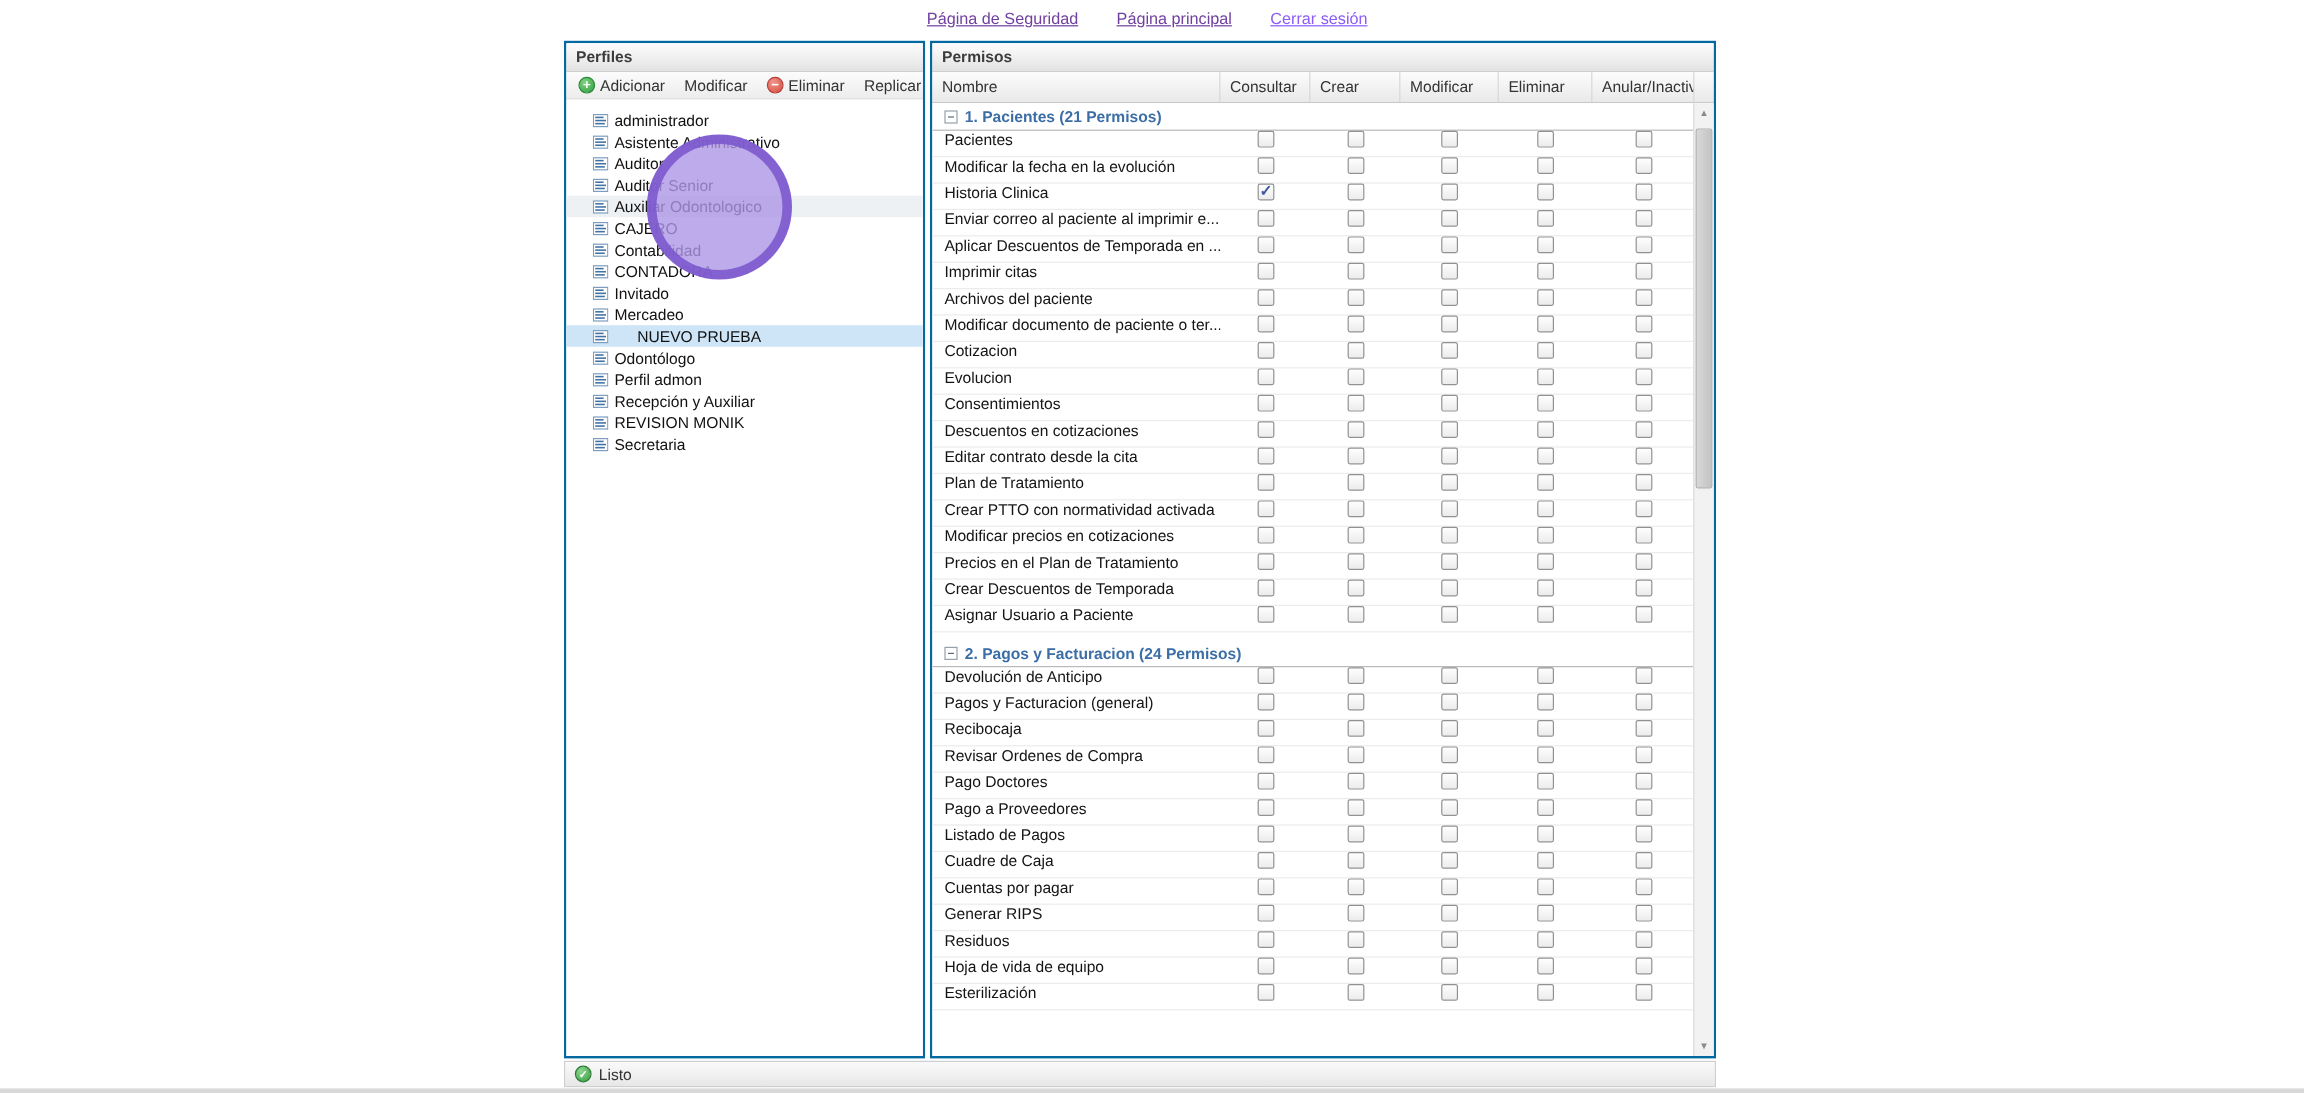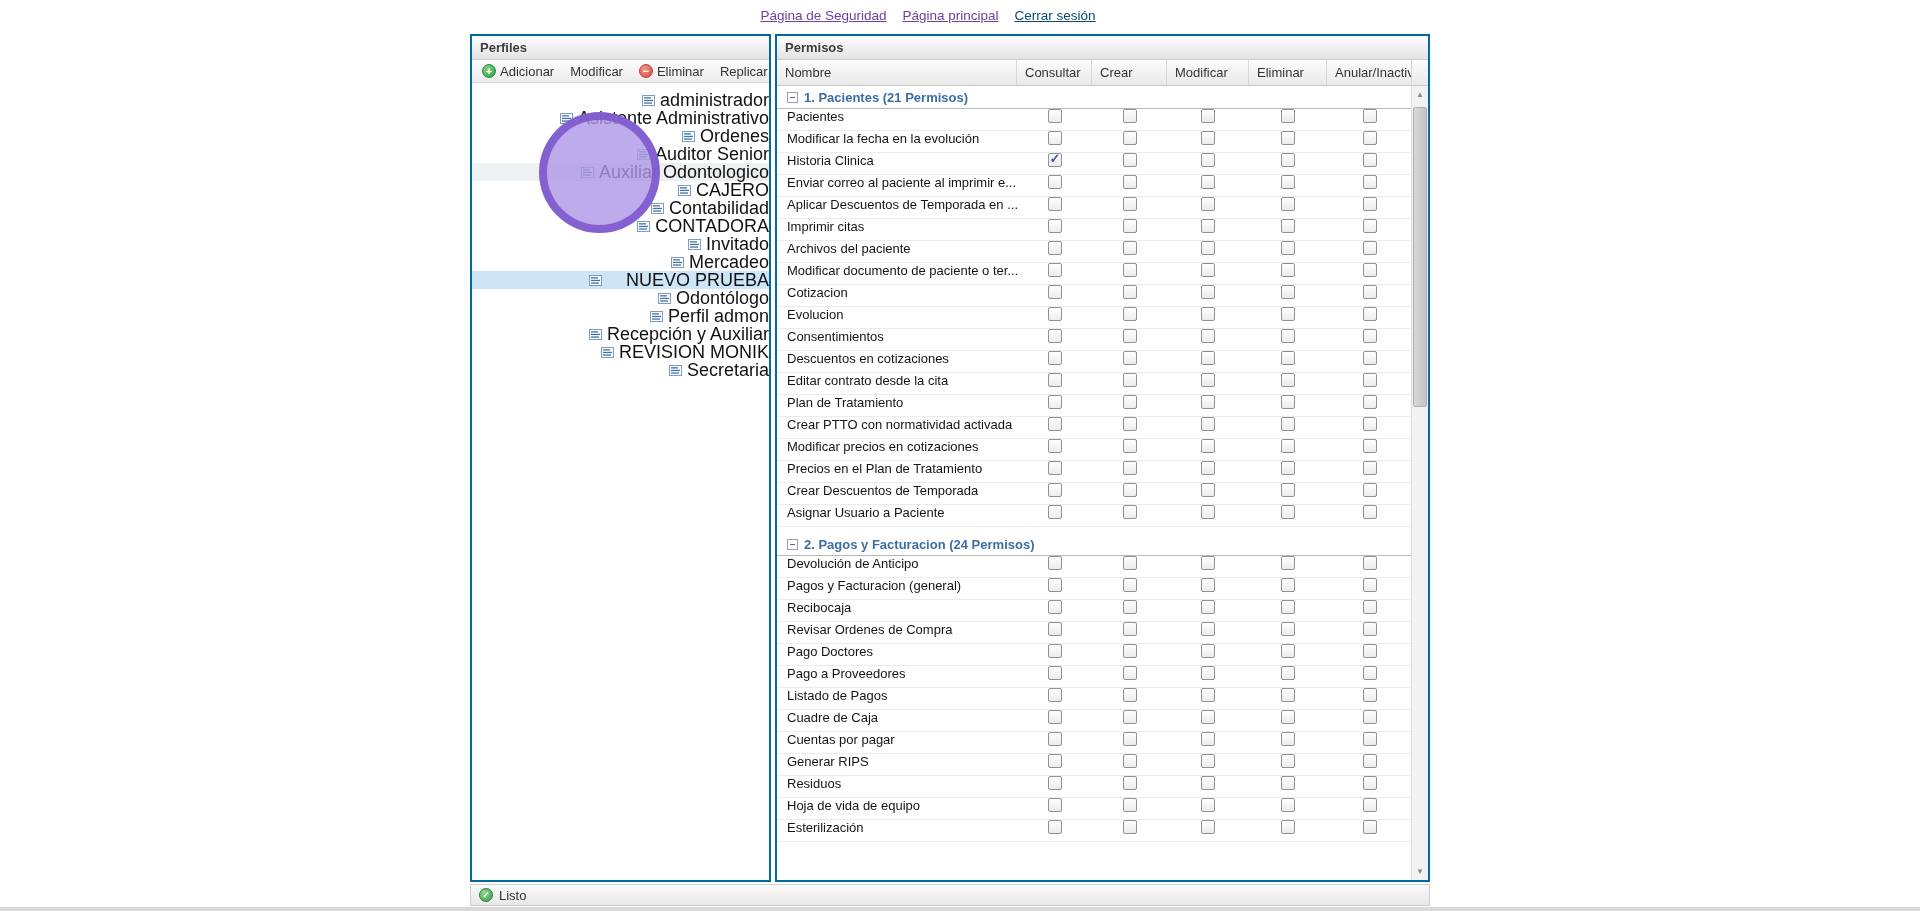--- a/index.html
+++ b/index.html
@@ -1,21 +1,21 @@
 <!DOCTYPE html>
 <html><head>
 <meta charset="utf-8">
 <style>
   html,body{margin:0;padding:0;}
   body{
     width:1920px;height:911px;background:#ffffff;position:relative;overflow:hidden;
     font-family:"Liberation Sans", sans-serif;
   }
   
-  .top-nav{position:absolute;left:448px;top:8px;width:960px;display:flex;justify-content:center;gap:16px;text-align:center;}
+  .top-nav{position:absolute;left:476px;top:8px;width:960px;display:flex;justify-content:center;gap:32px;text-align:center;}
   .top-nav a{font-size:13.5px;text-decoration:underline;cursor:pointer;white-space:nowrap;}
   
   .app{position:absolute;left:470px;top:34px;width:960px;}
   .app-main{display:flex;height:848px;}
   .panel{border:2px solid #0369a1;background:#fff;box-sizing:border-box;}
   .panel.left{width:301px;display:flex;flex-direction:column;}
   .splitter{width:4px;background:#ffffff;}
   .panel.right{width:655px;display:flex;flex-direction:column;}
   .panel-header{
     height:24px;line-height:23px;flex:none;
@@ -29,21 +29,21 @@
     background:linear-gradient(#fcfcfc,#ececec);
     border-bottom:1px solid #d7d7d7;padding-left:4px;
   }
   .tbtn{display:flex;align-items:center;gap:4px;font-size:13px;color:#333;padding:0 6px;cursor:pointer;white-space:nowrap;}
   .tdivider{width:1px;height:13px;background:#c9c9c9;margin:0 2px;}
   .ticon{width:14px;height:14px;border-radius:50%;color:#fff;font-size:11px;line-height:13px;text-align:center;font-weight:bold;flex:none;}
   .ticon.add{background:radial-gradient(circle at 35% 30%, #7fd27f, #2f9e3f);border:1px solid #2d8a3a;box-sizing:border-box;}
   .ticon.remove{background:radial-gradient(circle at 35% 30%, #f0978c, #d84a3e);border:1px solid #b93e34;box-sizing:border-box;}
   
   .profile-list{flex:1;padding-top:8px;overflow:hidden;background:#fff;}
-  .pitem{height:18px;font-size:18px;color:#111;padding-left:22px;display:flex;align-items:center;gap:5px;cursor:pointer;white-space:nowrap;justify-content:flex-end;}
+  .pitem{height:18px;font-size:13px;color:#111;padding-left:22px;display:flex;align-items:center;gap:5px;cursor:pointer;white-space:nowrap;}
   .pitem.selected{background:#cde5f7;gap:24px;}
   .pitem.hover{background:#edf1f4;}
   .picon{width:13px;height:13px;flex:none;display:inline-block;}
   .picon svg{display:block;}
   
   .grid-header{
     height:26px;flex:none;display:flex;
     background:linear-gradient(#fcfcfc,#e9e9e9);
     border-bottom:1px solid #c9c9c9;font-size:13px;color:#333;box-sizing:border-box;cursor:pointer;
   }
@@ -96,21 +96,21 @@
     box-sizing:border-box;z-index:40;pointer-events:none;
   }
   .bottom-strip{position:absolute;left:0;bottom:0;width:1920px;height:4px;background:#d9d9d9;}
 </style>
 </head>
 <body>
 
 <div class="top-nav">
     <a style="color: rgb(112, 64, 160);">Página de Seguridad</a>
     <a style="color: rgb(112, 64, 160);">Página principal</a>
-    <a style="color: #0c4a6e;">Cerrar sesión</a>
+    <a style="color: #8b5cf6;">Cerrar sesión</a>
   </div>
 
 <div class="app">
   <div class="app-main">
 
     <div class="panel left">
       <div class="panel-header">
         <span>Perfiles</span>
       </div>
       <div class="toolbar">
@@ -158,21 +158,21 @@
           </div>
           <div class="pitem">
             <span class="picon">
               <svg width="13" height="13" viewBox="0 0 13 13">
                 <rect x="0.5" y="1.5" width="12" height="10" fill="#ffffff" stroke="#7d9dbf"></rect>
                 <rect x="2" y="3.2" width="7" height="1.3" fill="#4172a4"></rect>
                 <rect x="2" y="5.8" width="9" height="1.3" fill="#4172a4"></rect>
                 <rect x="2" y="8.4" width="8" height="1.3" fill="#4172a4"></rect>
               </svg>
             </span>
-            <span>Ordenes</span>
+            <span>Auditor</span>
           </div>
           <div class="pitem">
             <span class="picon">
               <svg width="13" height="13" viewBox="0 0 13 13">
                 <rect x="0.5" y="1.5" width="12" height="10" fill="#ffffff" stroke="#7d9dbf"></rect>
                 <rect x="2" y="3.2" width="7" height="1.3" fill="#4172a4"></rect>
                 <rect x="2" y="5.8" width="9" height="1.3" fill="#4172a4"></rect>
                 <rect x="2" y="8.4" width="8" height="1.3" fill="#4172a4"></rect>
               </svg>
             </span>

